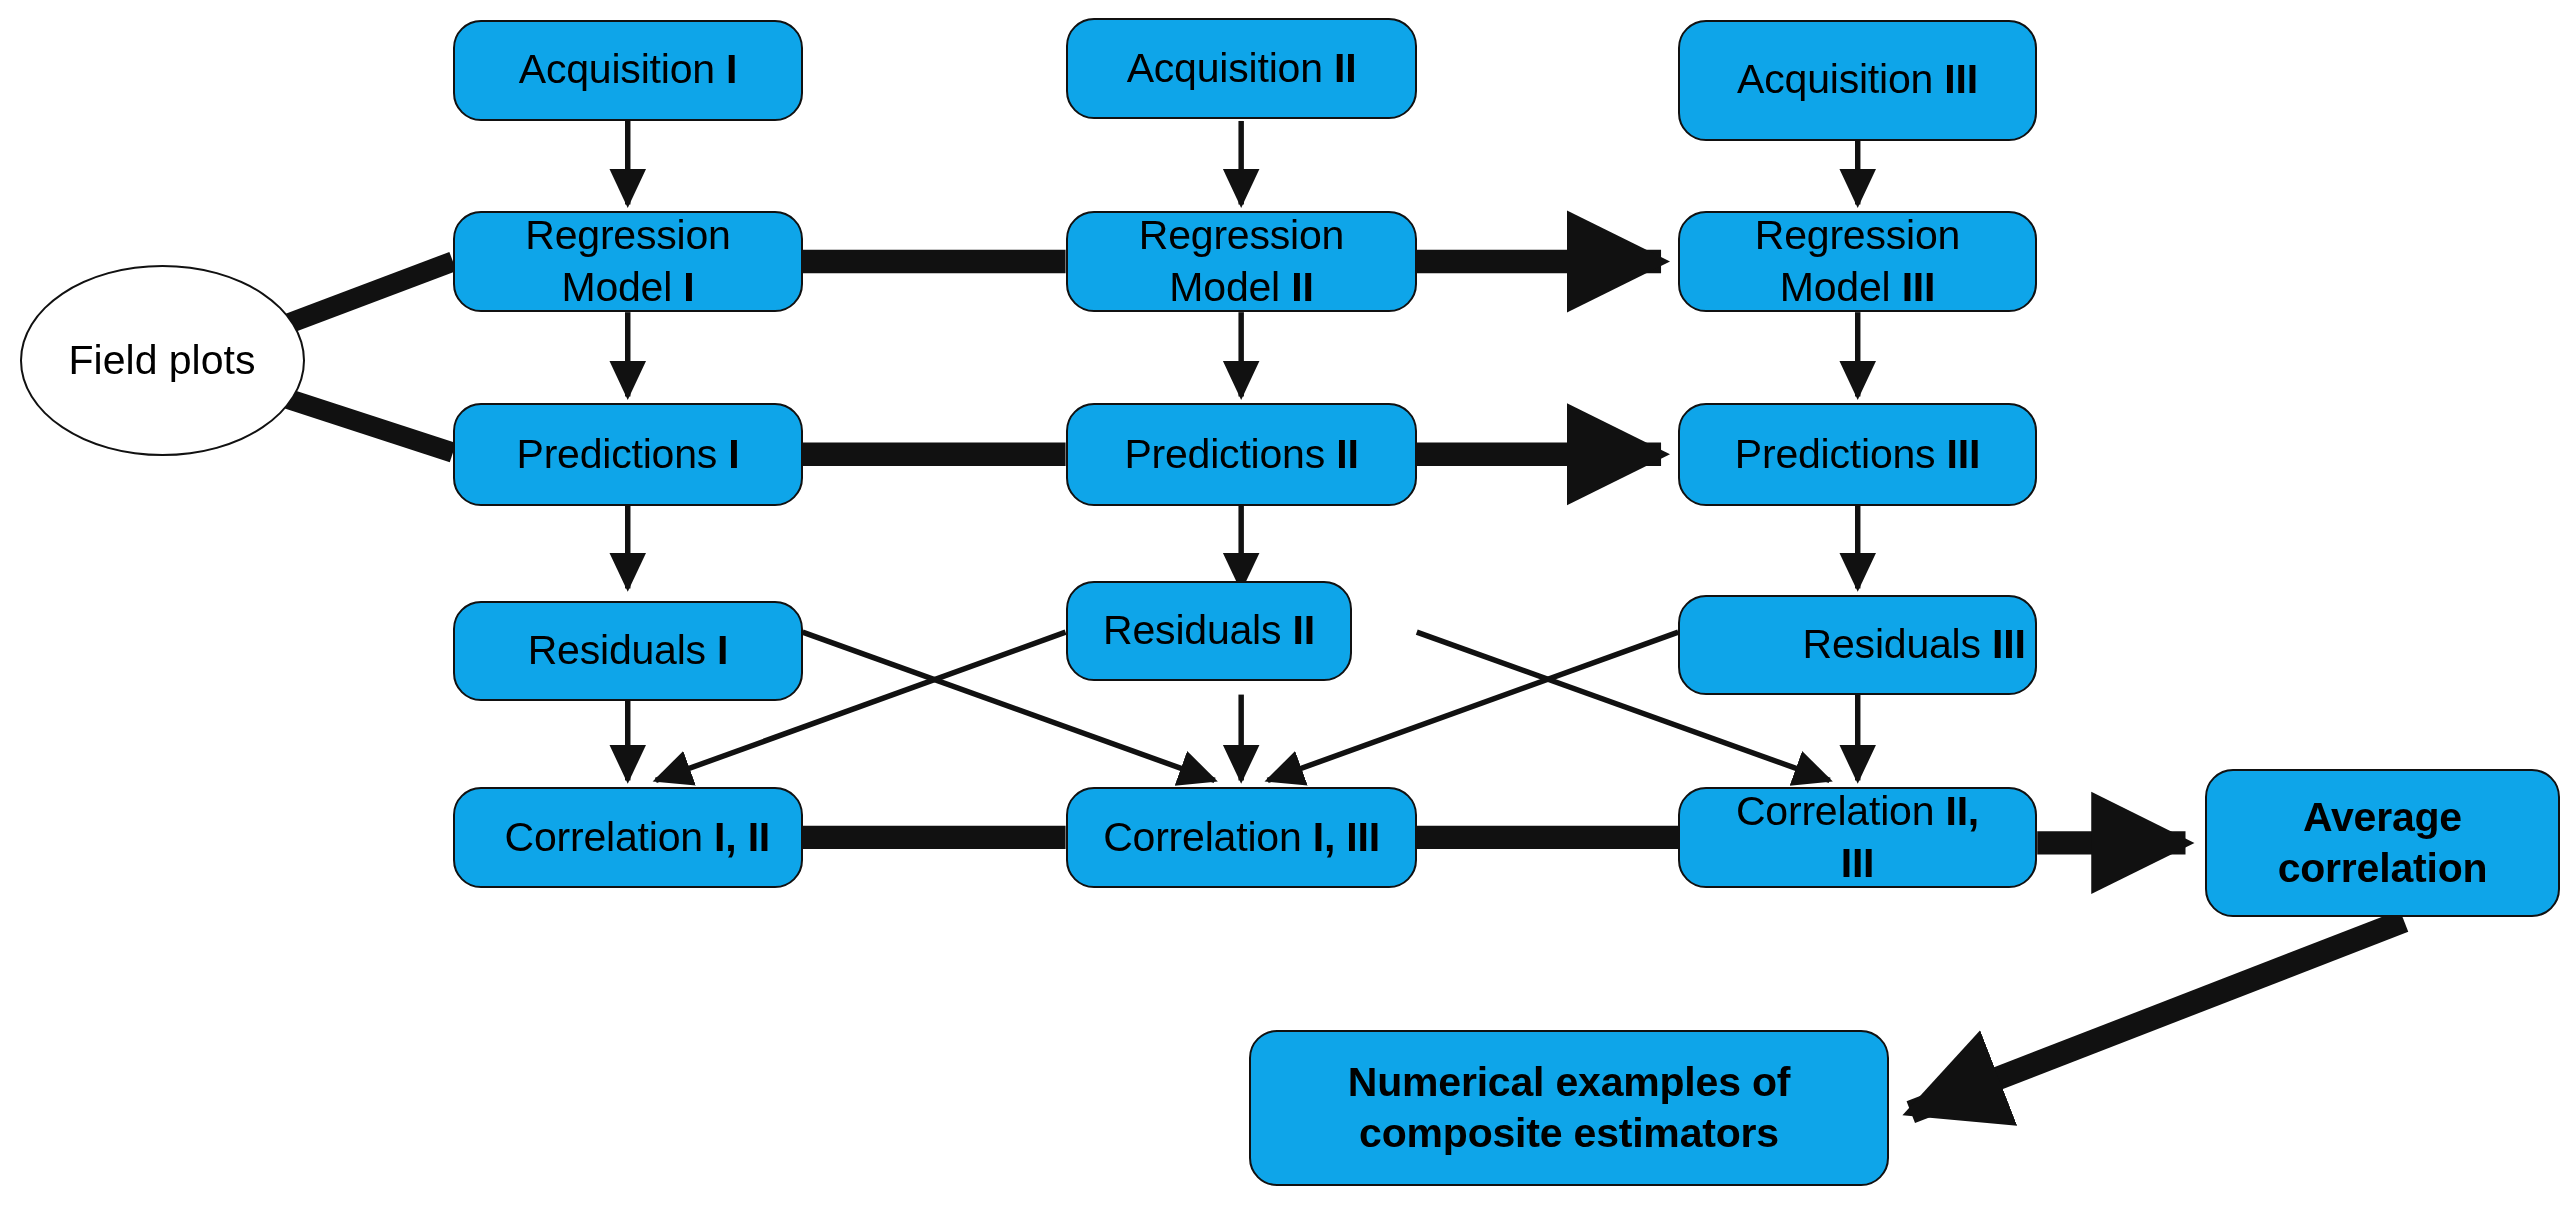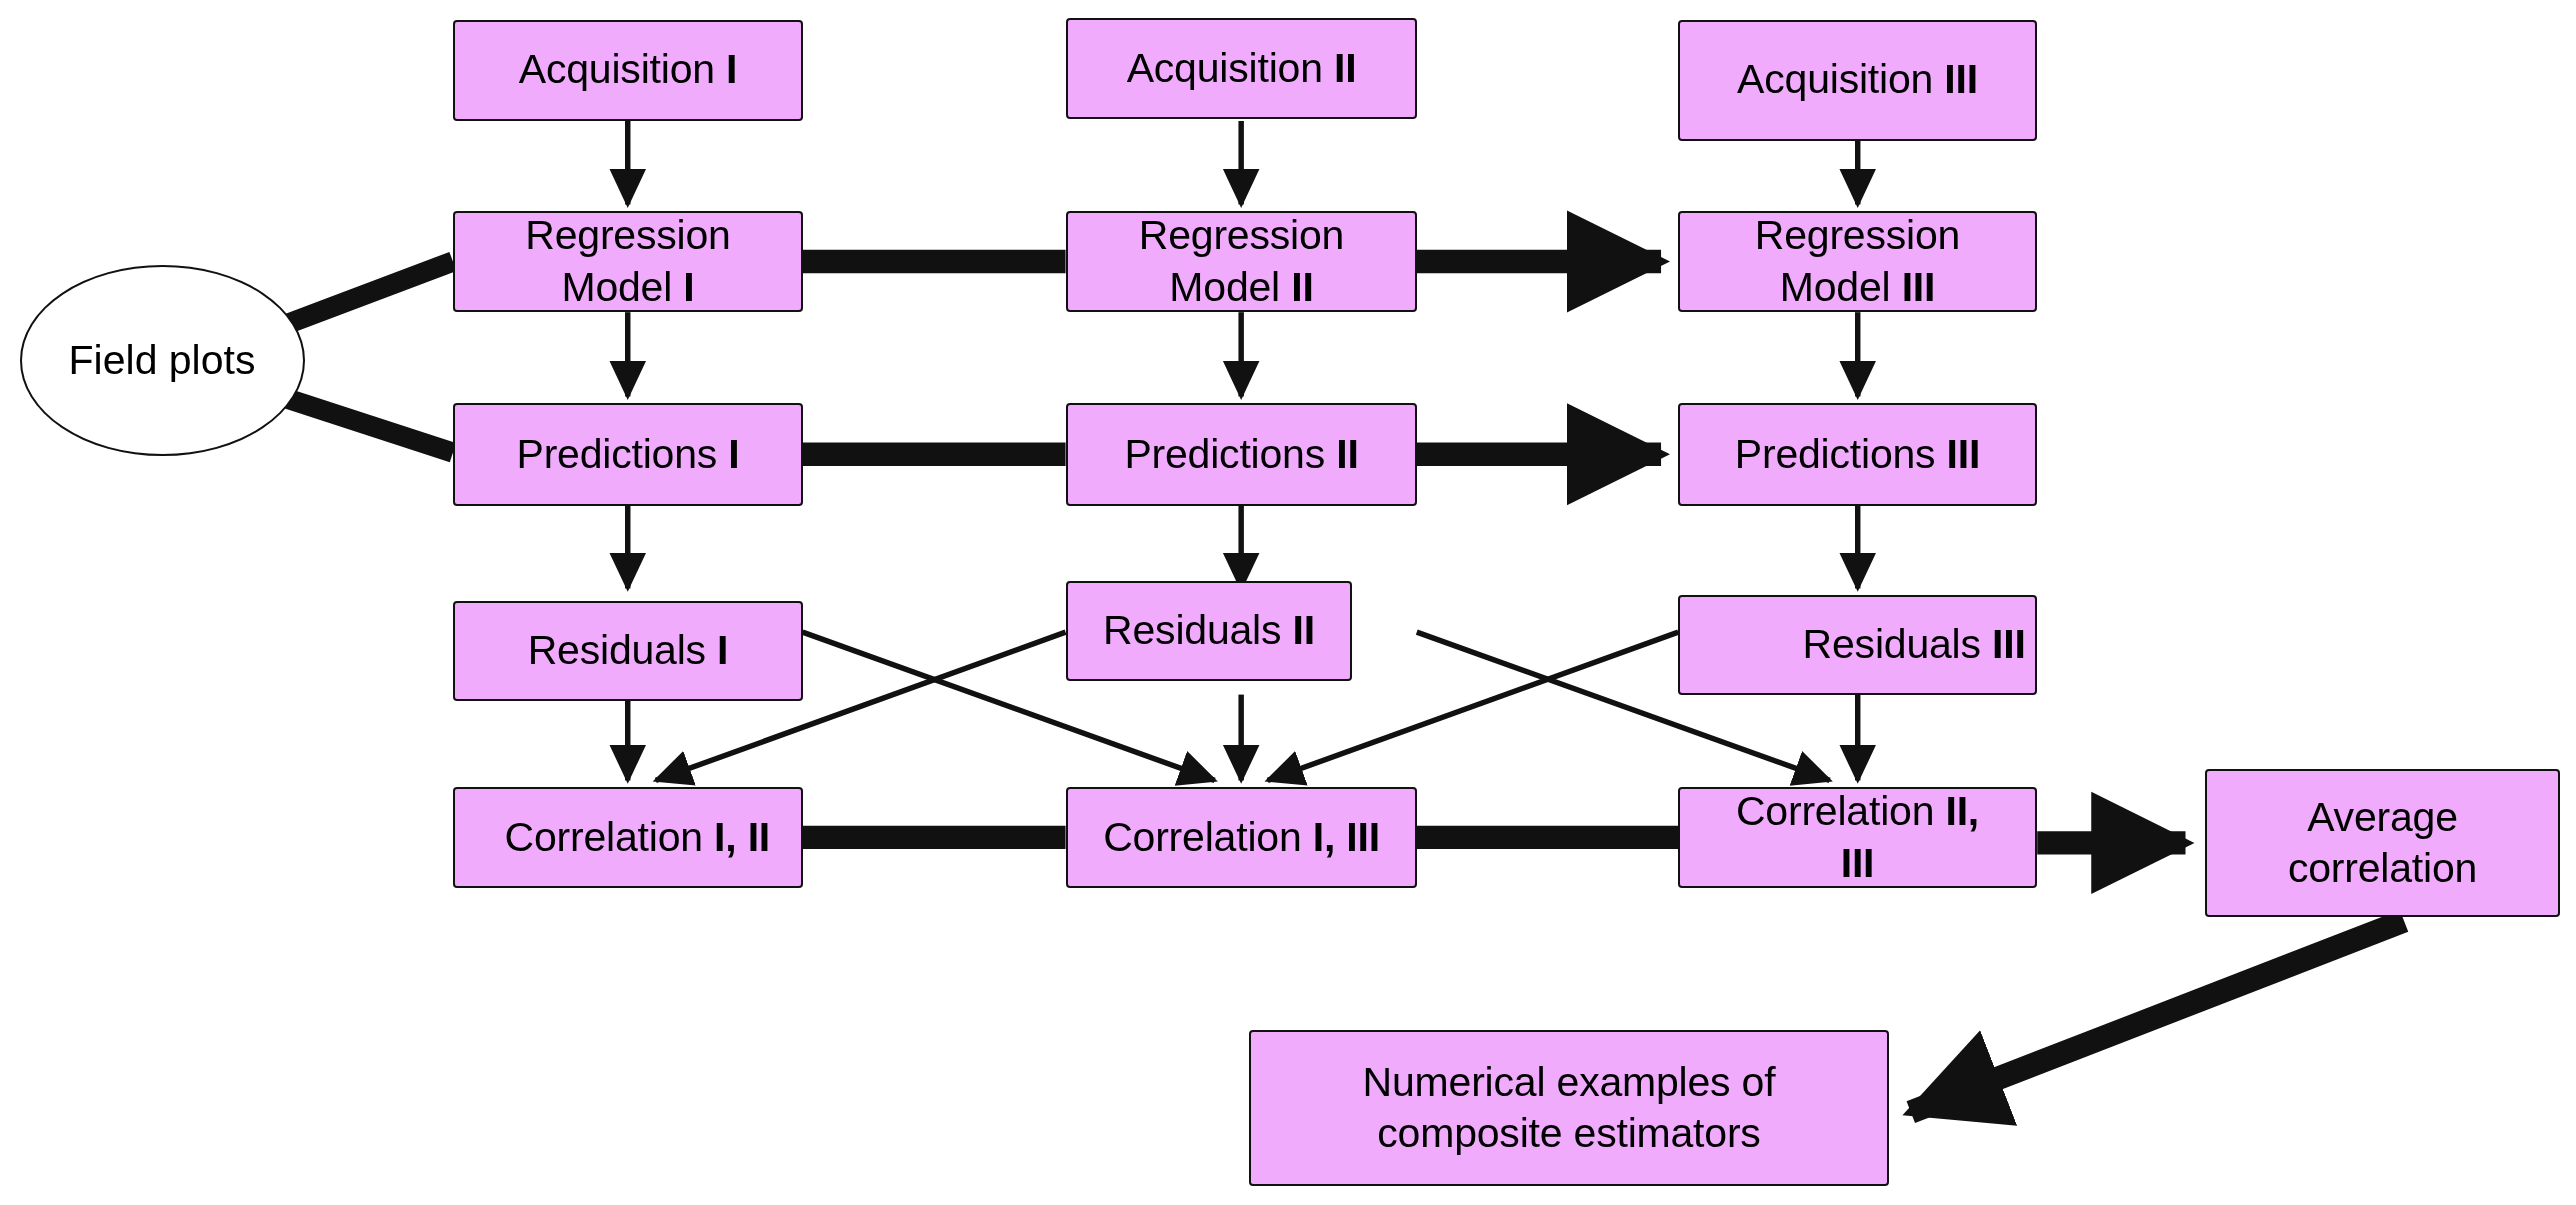--- a/index.html
+++ b/index.html
@@ -21,39 +21,39 @@
   #edges {
     position: absolute;
     left: 0;
     top: 0;
     width: 2576px;
     height: 1205px;
   }
   .node {
     position: absolute;
     box-sizing: border-box;
-    background: #f0abfc;
+    background: #0ea5e9;
     border: 2.3px solid #111111;
-    border-radius: 4px;
+    border-radius: 28px;
     display: flex;
     align-items: center;
     justify-content: center;
     text-align: center;
     color: #000000;
     font-size: 41px;
     line-height: 1.12;
     letter-spacing: -0.2px;
     padding: 3.1px 9.4px;
     z-index: 3;
   }
   .node.two-line {
     line-height: 1.25;
   }
   .node.bold {
-    font-weight: normal;
+    font-weight: bold;
   }
   .ellipse {
     position: absolute;
     box-sizing: border-box;
     background: #ffffff;
     border: 2.3px solid #111111;
     border-radius: 50%;
     display: flex;
     align-items: center;
     justify-content: center;

